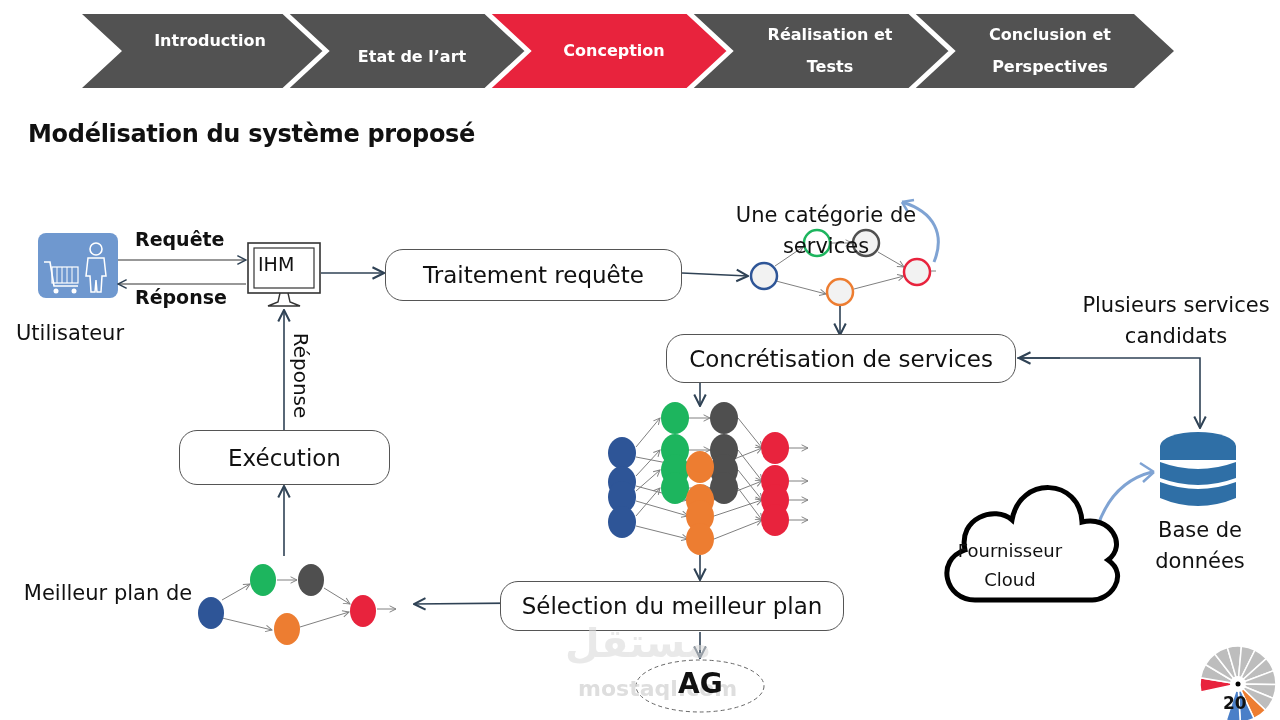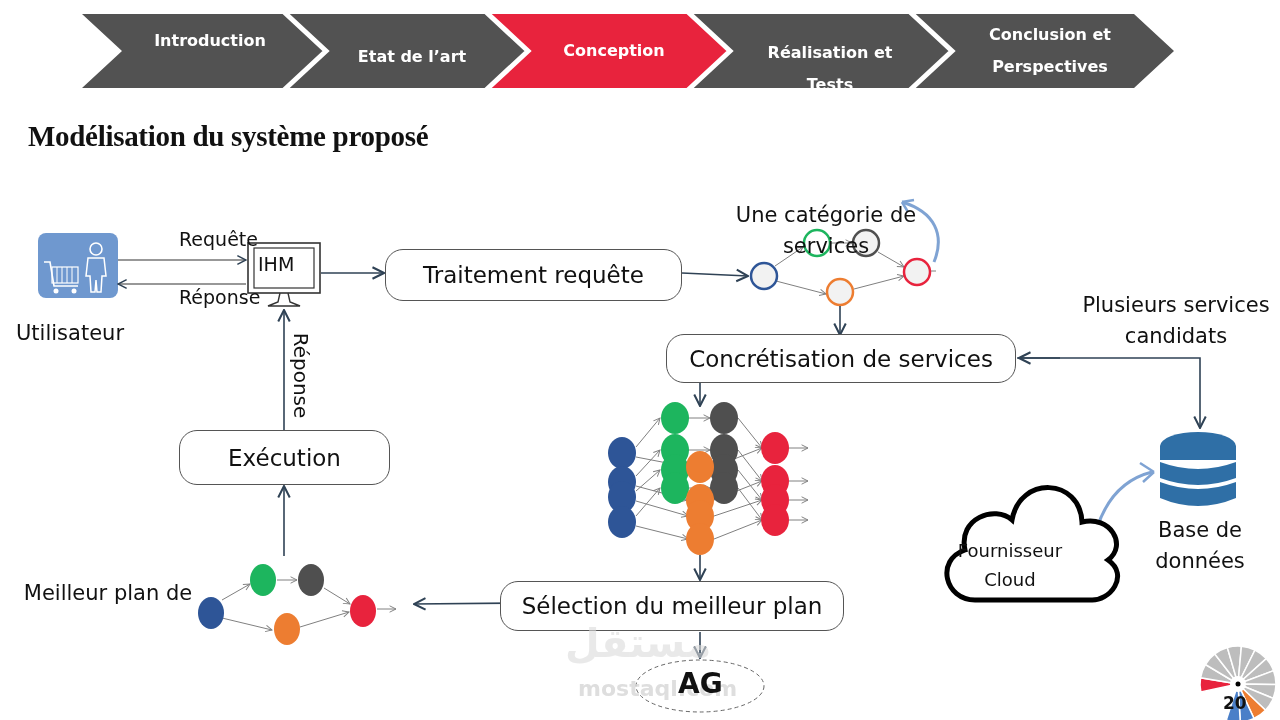--- a/index.html
+++ b/index.html
@@ -1,25 +1,25 @@
 <!DOCTYPE html>
 <html><head>
 <meta charset="utf-8">
 <style>
   html, body { margin:0; padding:0; }
   body { width:1280px; height:720px; background:#ffffff; position:relative; overflow:hidden;
          font-family:"DejaVu Sans", sans-serif; color:#111; }
   #stage { position:absolute; left:0; top:0; width:1280px; height:720px; }
   .chev-label { position:absolute; color:#fff; font-weight:bold; font-size:16px; text-align:center;
                 line-height:32px; display:flex; align-items:center; justify-content:center; }
-  .title { position:absolute; left:28px; top:120px; font-size:29px; font-weight:bold; letter-spacing:-0.3px;font-family:Liberation Serif, serif; }
+  .title { position:absolute; left:28px; top:120px; font-size:24px; font-weight:bold; letter-spacing:-0.3px; }
   .box { position:absolute; border:1.3px solid #555; border-radius:18px; background:#fff;
          display:flex; align-items:center; justify-content:center; font-size:23px; white-space:nowrap; }
   .lbl { position:absolute; font-size:21px; text-align:center; line-height:31px; white-space:nowrap; }
-  .blbl { position:absolute; font-size:19px; font-weight:normal; white-space:nowrap;margin-left:44px; }
+  .blbl { position:absolute; font-size:19px; font-weight:bold; white-space:nowrap; }
   .watermark { position:absolute; left:560px; top:630px; color:#d6d6d6; font-size:24px; font-weight:bold; opacity:0.8; }
   .wm-ar { position:absolute; left:565px; top:620px; color:#dcdcdc; font-size:40px; font-weight:bold; opacity:0.6; }
 </style>
 </head>
 <body>
 
 <svg id="stage" width="1280" height="720" viewBox="0 0 1280 720">
   <defs>
     <marker id="arr" viewBox="0 0 10 10" refX="9" refY="5" markerWidth="9" markerHeight="9" orient="auto-start-reverse">
       <path d="M1,1 L9,5 L1,9" fill="none" stroke="#2F4255" stroke-width="1.4"></path>
@@ -191,21 +191,21 @@
       <path d="M1238,684 L1253.9735746757635,718.4796303935789 A38,38 0 0 1 1240.2725578499114,721.9319849311739 Z" fill="#4A7FC8" stroke="#fff" stroke-width="1.5"></path>
       <path d="M1238,684 L1240.2725578499112,721.9319849311739 A38,38 0 0 1 1226.257354213752,720.1401476192159 Z" fill="#4A7FC8" stroke="#fff" stroke-width="1.5"></path>
       <circle cx="1238" cy="684" r="8" fill="#fff"></circle>
       <circle cx="1238" cy="684" r="2.5" fill="#000"></circle>
     </g>
 </svg>
 
 <div class="chev-label" style="left:130px;top:14px;width:160px;height:54px;">Introduction</div>
 <div class="chev-label" style="left:332px;top:14px;width:160px;height:86px;">Etat de l’art</div>
 <div class="chev-label" style="left:534px;top:14px;width:160px;height:74px;">Conception</div>
-<div class="chev-label" style="left:750px;top:14px;width:160px;height:74px;margin-top:18px;">Réalisation et Tests</div>
+<div class="chev-label" style="left:750px;top:14px;width:160px;height:74px;">Réalisation et Tests</div>
 <div class="chev-label" style="left:970px;top:14px;width:160px;height:74px;">Conclusion et Perspectives</div>
 
 <div class="title">Modélisation du système proposé</div>
 
 <div class="blbl" style="left:135px;top:228px;">Requête</div>
 <div class="blbl" style="left:135px;top:286px;">Réponse</div>
 <div class="lbl" style="left:16px;top:318px;">Utilisateur</div>
 <div class="lbl" style="left:258px;top:252px;font-size:19px;line-height:24px;">IHM</div>
 <div class="lbl" style="left:258px;top:360px;transform:rotate(90deg);transform-origin:center;font-size:20px;">Réponse</div>
 

